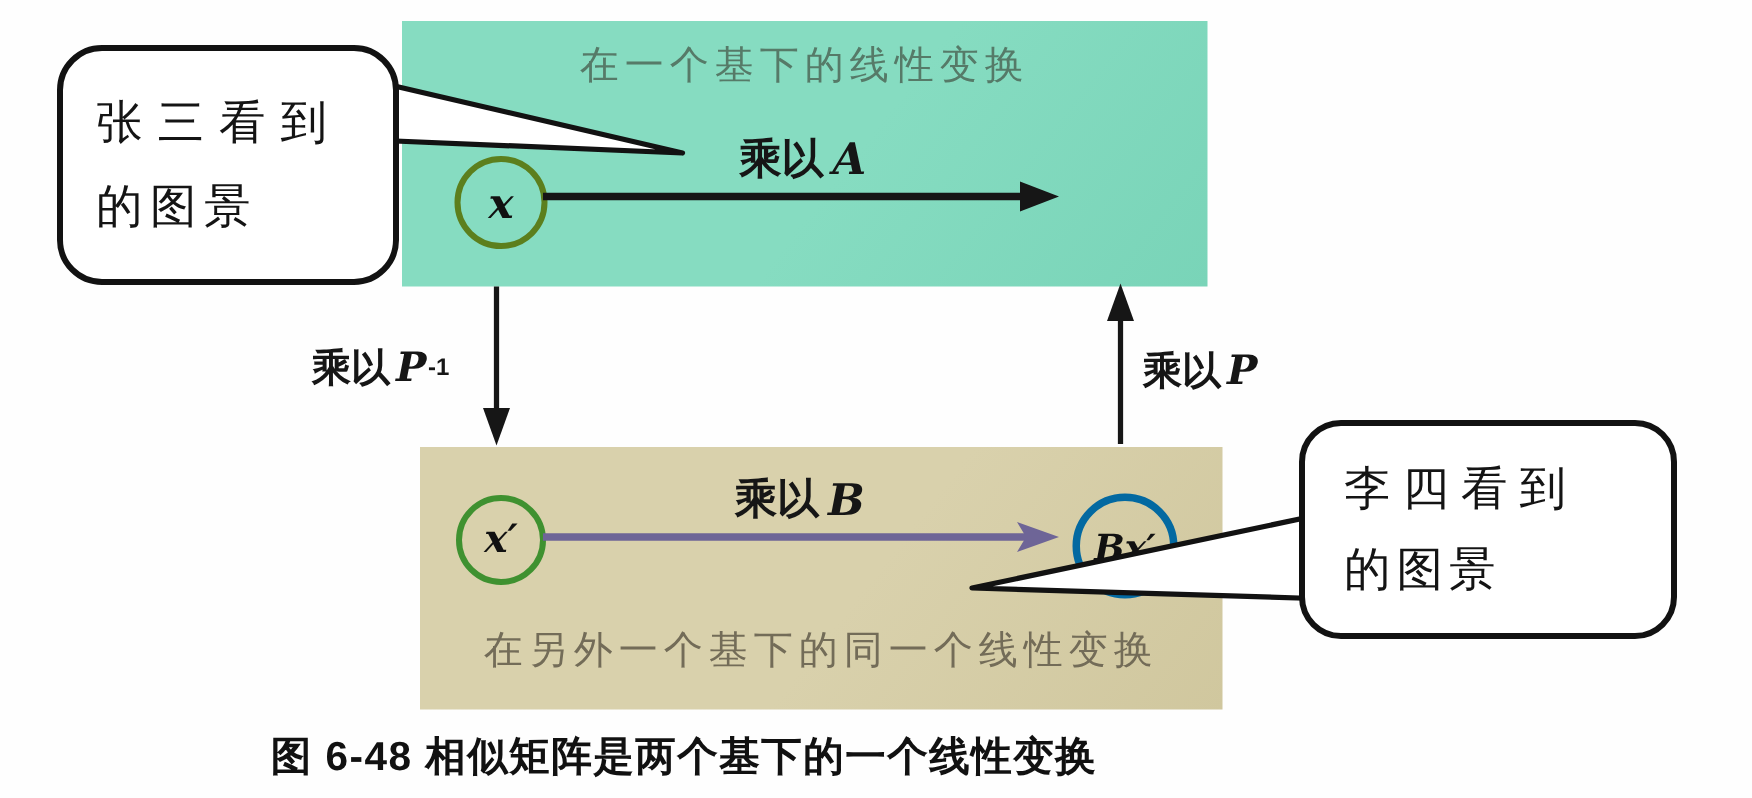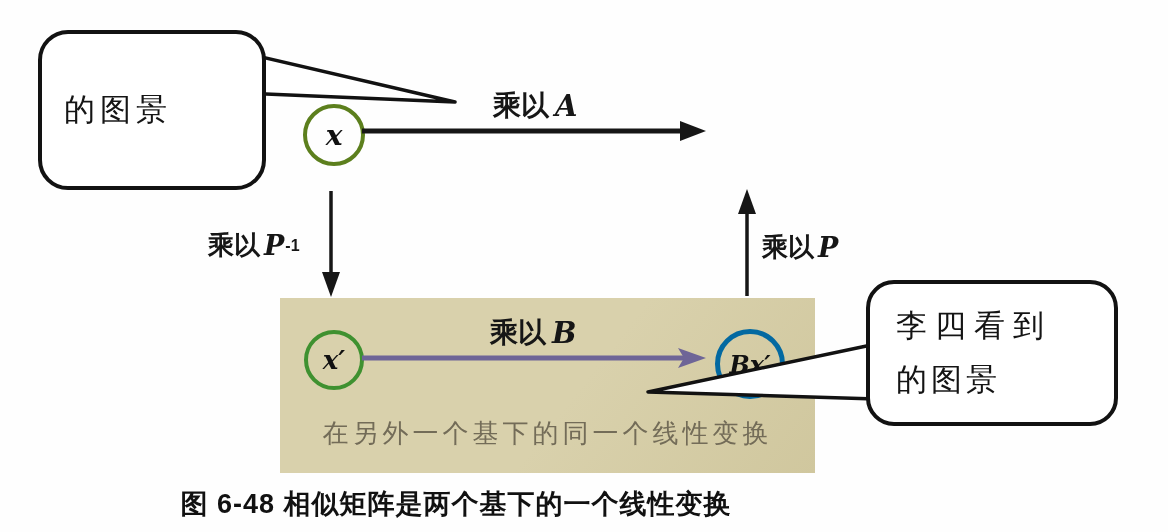--- a/index.html
+++ b/index.html
@@ -63,20 +63,23 @@
   #caption{
     position:absolute;left:0;top:486px;width:912px;text-align:center;
     font-size:27px;font-weight:600;color:#111;letter-spacing:1px;z-index:1;
   }
 </style>
 </head>
 <body>
 
 <div id="canvas">
 
+  <div class="box" id="top-box">
+    <div class="box-title">在一个基下的线性变换</div>
+  </div>
   <div class="node" id="node-x">x</div>
 
   <div class="box" id="bottom-box">
     <div class="box-title">在另外一个基下的同一个线性变换</div>
   </div>
   <div class="node" id="node-xp">x′</div>
   <div class="node" id="node-bxp">Bx′</div>
 
   <svg id="overlay" width="1168" height="532" viewBox="0 0 1168 532">
 
@@ -117,20 +120,21 @@
     <span>乘以</span>
       <span class="var">P</span>
       <sup>-1</sup>
   </div>
   <div class="mul-label" id="label-mul-p">
     <span>乘以</span>
       <span class="var">P</span>
   </div>
 
   <div class="bubble" id="bubble-left">
+    <div class="bl1">张三看到</div>
     <div class="bl2">的图景</div>
   </div>
   <div class="bubble" id="bubble-right">
     <div class="bl1">李四看到</div>
     <div class="bl2">的图景</div>
   </div>
 
   <div id="caption">图 6-48  相似矩阵是两个基下的一个线性变换</div>
 
 </div>

